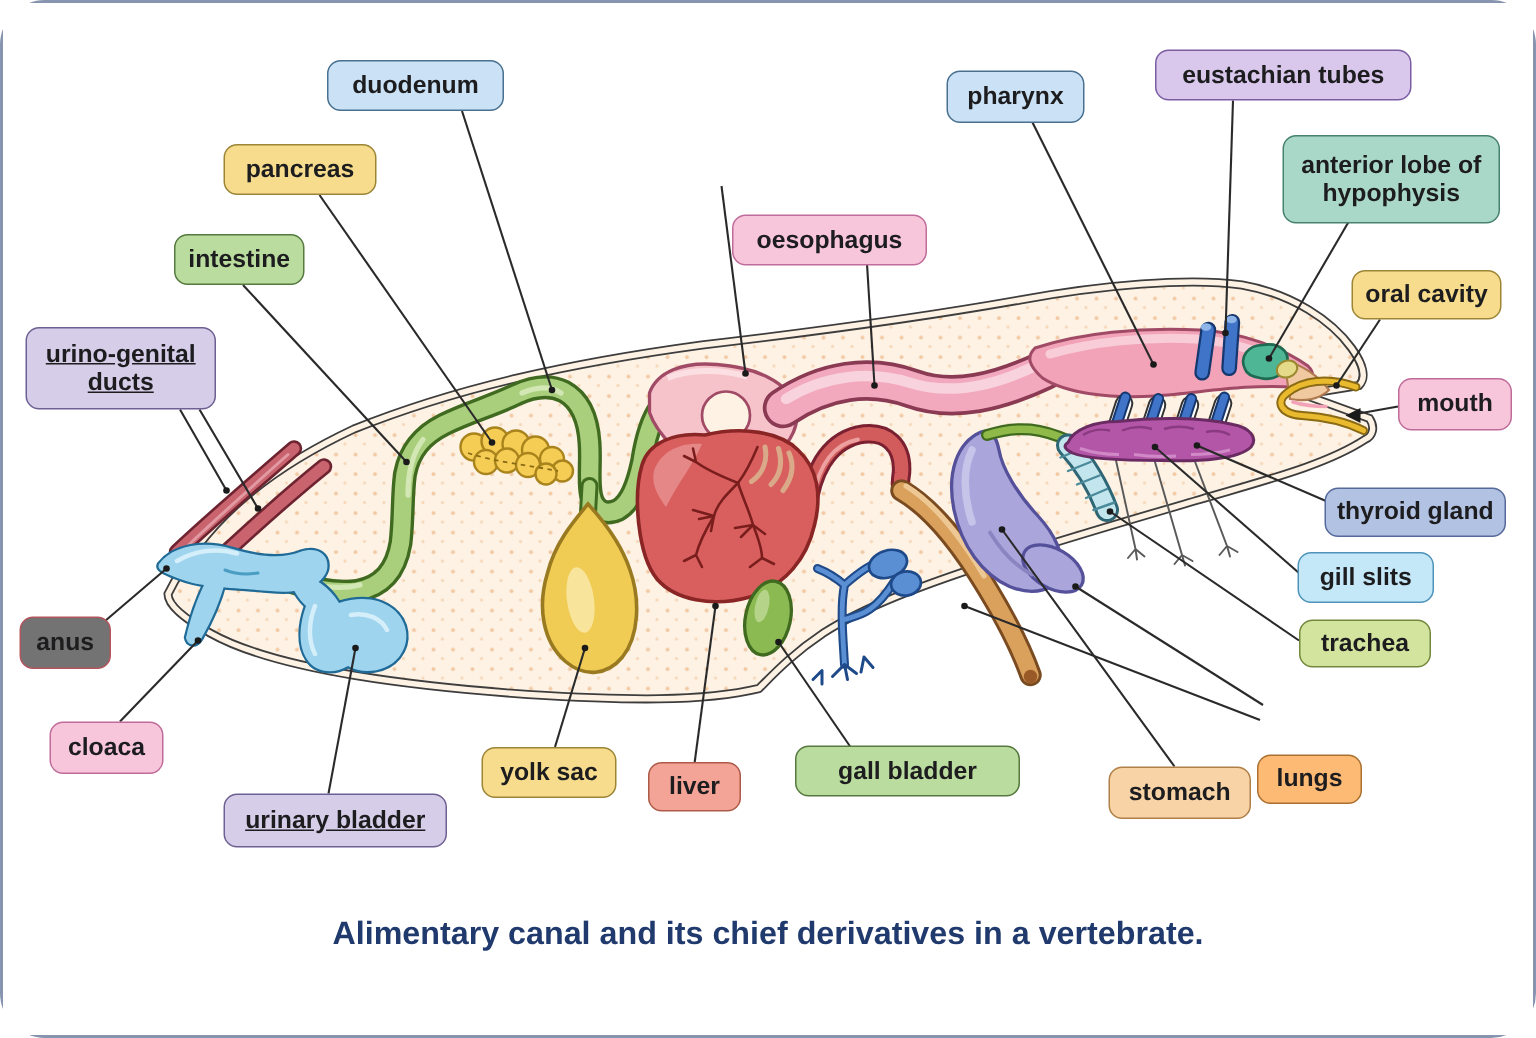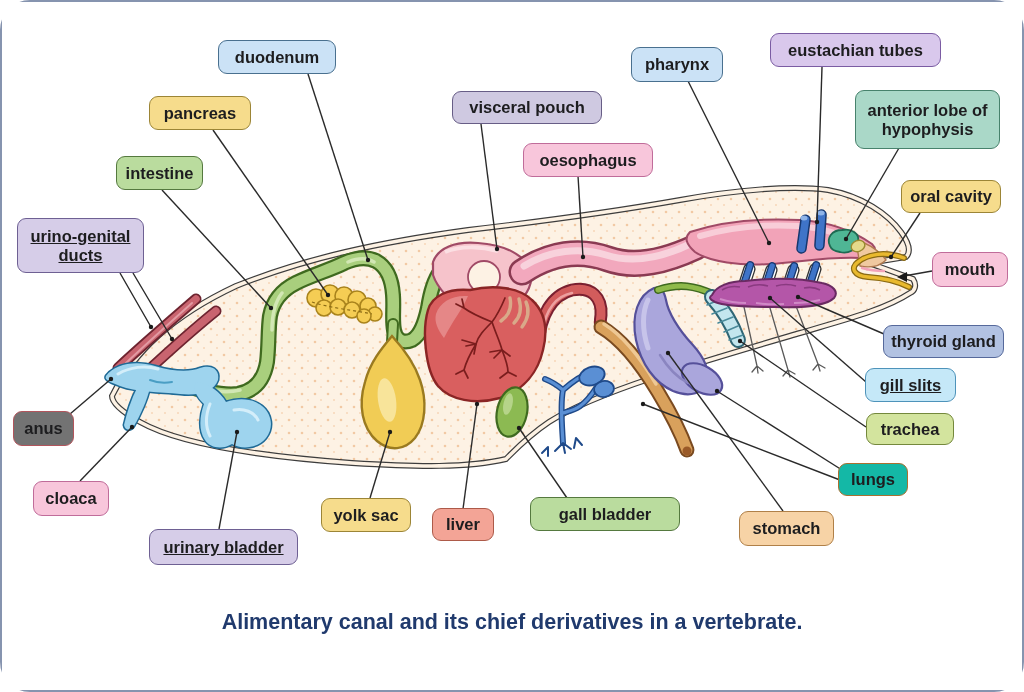--- a/index.html
+++ b/index.html
@@ -8,30 +8,30 @@
   #frame{position:absolute;inset:0;border:2px solid #8694af;border-radius:8px;pointer-events:none;z-index:50;}
   svg{position:absolute;left:0;top:0;}
   .label{position:absolute;display:flex;align-items:center;justify-content:center;
          text-align:center;font-size:16.5px;font-weight:700;color:#1d1d1f;
          border-radius:9px;border:1.8px solid #555;line-height:1.12;z-index:30;
          box-sizing:border-box;padding:2px 6px;}
   .c-blue       {background:#cbe2f6;border-color:#49708f;}
   .c-yellow     {background:#f6dc8c;border-color:#9c8536;}
   .c-green      {background:#badc9e;border-color:#55793f;}
   .c-yellowgreen{background:#d3e49e;border-color:#74883c;}
-  .c-cyan       {background:#c5e8f8;border-color:#4e93ba;text-decoration:underline;}
+  .c-cyan       {background:#c5e8f8;border-color:#4e93ba;}
   .c-periwinkle {background:#b2c2e2;border-color:#56699b;}
   .c-lavender   {background:#d6cde8;border-color:#6e6093;text-decoration:underline;}
   .c-lavender2  {background:#cfc9e1;border-color:#675d86;}
   .c-purple     {background:#d9c8ec;border-color:#7b5ca3;}
   .c-salmon     {background:#737373;border-color:#b2555c;}
   .c-coral      {background:#f3a496;border-color:#ad5a49;}
   .c-pink       {background:#f8c6db;border-color:#c06c9a;}
   .c-teal       {background:#aad8c8;border-color:#47826c;}
-  .c-orange     {background:#14b8a6;border-color:#aa7030;}
+  .c-orange     {background:#fdba74;border-color:#aa7030;margin-top:40px;}
   .c-lightorange{background:#f7d3a6;border-color:#b08048;}
   #caption{position:absolute;left:0;right:0;top:610px;text-align:center;
            font-size:21.5px;font-weight:700;color:#203a6d;z-index:30;}
 </style>
 </head>
 <body>
 
 <div id="stage">
 
   <svg width="1024" height="692" viewBox="0 0 1024 692">
@@ -305,19 +305,18 @@
   <div class="label c-lightorange" style="left:739px;top:511px;width:95px;height:35px;">stomach</div>
   <div class="label c-orange" style="left:838px;top:463px;width:70px;height:33px;">lungs</div>
   <div class="label c-yellowgreen" style="left:866px;top:413px;width:88px;height:32px;">trachea</div>
   <div class="label c-cyan" style="left:865px;top:368px;width:91px;height:34px;">gill slits</div>
   <div class="label c-periwinkle" style="left:883px;top:325px;width:121px;height:33px;">thyroid gland</div>
   <div class="label c-pink" style="left:932px;top:252px;width:76px;height:35px;">mouth</div>
   <div class="label c-yellow" style="left:901px;top:180px;width:100px;height:33px;">oral cavity</div>
   <div class="label c-teal" style="left:855px;top:90px;width:145px;height:59px;padding:2px 10px;">anterior lobe of hypophysis</div>
   <div class="label c-purple" style="left:770px;top:33px;width:171px;height:34px;">eustachian tubes</div>
   <div class="label c-blue" style="left:631px;top:47px;width:92px;height:35px;">pharynx</div>
-  <div class="label c-lavender2" style="left:452px;top:91px;width:150px;height:33px;">visceral pouch</div>
-  <div class="label c-pink" style="left:523px;top:143px;width:130px;height:34px;">oesophagus</div>
+  <div class="label c-pink" style="left:488px;top:143px;width:130px;height:34px;">oesophagus</div>
 
   <div id="caption">Alimentary canal and its chief derivatives in a vertebrate.</div>
 
   <div id="frame"></div>
 </div>
 
 </body></html>

